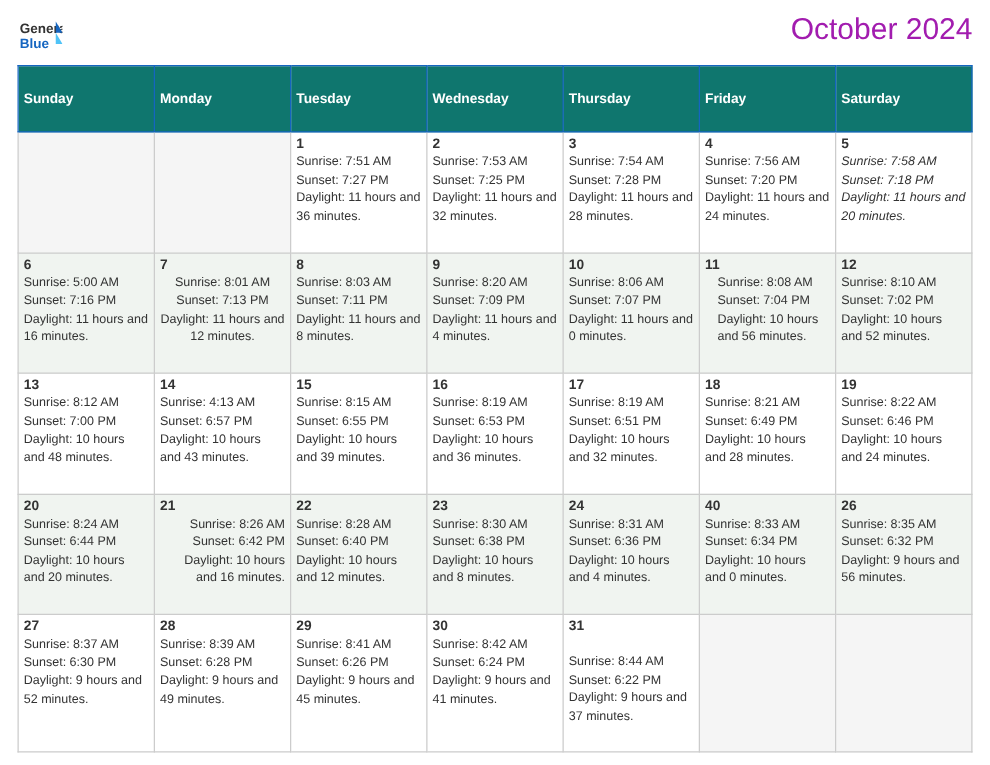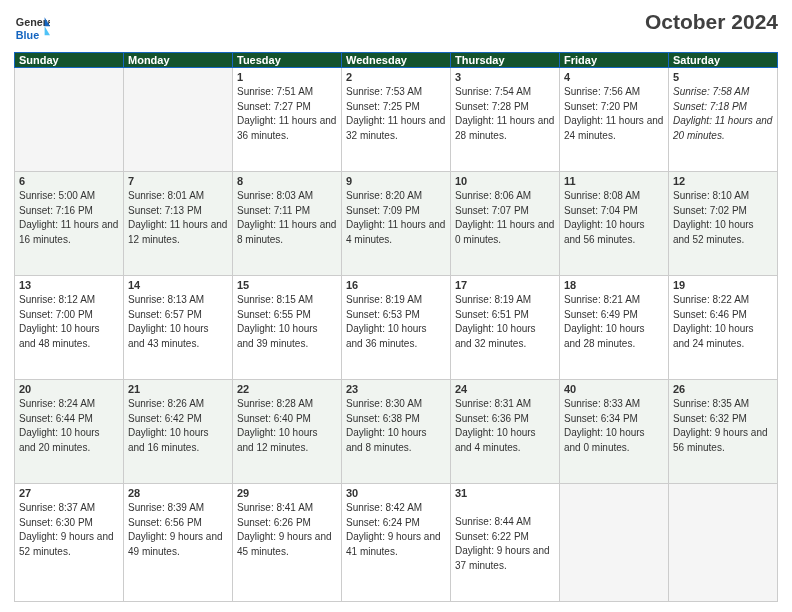--- a/index.html
+++ b/index.html
@@ -29,39 +29,39 @@
       gap: 4px;
     }
     .logo-icon {
       width: 36px;
       height: 36px;
     }
     .title-block {
       text-align: right;
     }
     .month-title {
-      font-size: 21px;
-      color: #404040;
-      font-weight: 700;
+      font-size: 24px;
+      color: #a21caf;
+      font-weight: 400;
     }
     .location {
       font-size: 14px;
       color: #555;
     }
     .calendar {
       width: 100%;
       border-collapse: collapse;
       flex: 1;
     }
     .calendar th {
-      background: #14532d;
+      background: #0f766e;
       color: #fff;
       font-size: 11px;
       font-weight: bold;
-      padding: 1px 4px;
+      padding: 20px 4px;
       text-align: left;
       border: 1px solid #1565c0;
     }
     .calendar td {
       border: 1px solid #ccc;
       vertical-align: top;
       padding: 3px 4px;
       width: calc(100% / 7);
       font-size: 9.5px;
       color: #333;
@@ -152,21 +152,21 @@
         </tr>
         <tr class="row-shade">
           <td>
             <div class="day-num">6</div>
             <div class="day-detail" style="white-space: pre-line;">Sunrise: 5:00 AM
 Sunset: 7:16 PM
 Daylight: 11 hours and 16 minutes.</div>
           </td>
           <td>
             <div class="day-num">7</div>
-            <div class="day-detail" style="white-space: pre-line;">Sunrise: 8:01 AM
+            <div class="day-detail" style="white-space: pre-line; text-align: center;">Sunrise: 8:01 AM
 Sunset: 7:13 PM
 Daylight: 11 hours and 12 minutes.</div>
           </td>
           <td>
             <div class="day-num">8</div>
             <div class="day-detail" style="white-space: pre-line;">Sunrise: 8:03 AM
 Sunset: 7:11 PM
 Daylight: 11 hours and 8 minutes.</div>
           </td>
           <td>
@@ -176,41 +176,41 @@
 Daylight: 11 hours and 4 minutes.</div>
           </td>
           <td>
             <div class="day-num">10</div>
             <div class="day-detail" style="white-space: pre-line;">Sunrise: 8:06 AM
 Sunset: 7:07 PM
 Daylight: 11 hours and 0 minutes.</div>
           </td>
           <td>
             <div class="day-num">11</div>
-            <div class="day-detail" style="white-space: pre-line;">Sunrise: 8:08 AM
+            <div class="day-detail" style="white-space: pre-line; margin-left: 10px;">Sunrise: 8:08 AM
 Sunset: 7:04 PM
 Daylight: 10 hours and 56 minutes.</div>
           </td>
           <td>
             <div class="day-num">12</div>
             <div class="day-detail" style="white-space: pre-line;">Sunrise: 8:10 AM
 Sunset: 7:02 PM
 Daylight: 10 hours and 52 minutes.</div>
           </td>
         </tr>
         <tr>
           <td>
             <div class="day-num">13</div>
             <div class="day-detail" style="white-space: pre-line;">Sunrise: 8:12 AM
 Sunset: 7:00 PM
 Daylight: 10 hours and 48 minutes.</div>
           </td>
           <td>
             <div class="day-num">14</div>
-            <div class="day-detail" style="white-space: pre-line;">Sunrise: 8:13 AM
+            <div class="day-detail" style="white-space: pre-line;">Sunrise: 4:13 AM
 Sunset: 6:57 PM
 Daylight: 10 hours and 43 minutes.</div>
           </td>
           <td>
             <div class="day-num">15</div>
             <div class="day-detail" style="white-space: pre-line;">Sunrise: 8:15 AM
 Sunset: 6:55 PM
 Daylight: 10 hours and 39 minutes.</div>
           </td>
           <td>
@@ -240,21 +240,21 @@
         </tr>
         <tr class="row-shade">
           <td>
             <div class="day-num">20</div>
             <div class="day-detail" style="white-space: pre-line;">Sunrise: 8:24 AM
 Sunset: 6:44 PM
 Daylight: 10 hours and 20 minutes.</div>
           </td>
           <td>
             <div class="day-num">21</div>
-            <div class="day-detail" style="white-space: pre-line;">Sunrise: 8:26 AM
+            <div class="day-detail" style="white-space: pre-line; text-align: right;">Sunrise: 8:26 AM
 Sunset: 6:42 PM
 Daylight: 10 hours and 16 minutes.</div>
           </td>
           <td>
             <div class="day-num">22</div>
             <div class="day-detail" style="white-space: pre-line;">Sunrise: 8:28 AM
 Sunset: 6:40 PM
 Daylight: 10 hours and 12 minutes.</div>
           </td>
           <td>
@@ -285,21 +285,21 @@
         <tr>
           <td>
             <div class="day-num">27</div>
             <div class="day-detail" style="white-space: pre-line;">Sunrise: 8:37 AM
 Sunset: 6:30 PM
 Daylight: 9 hours and 52 minutes.</div>
           </td>
           <td>
             <div class="day-num">28</div>
             <div class="day-detail" style="white-space: pre-line;">Sunrise: 8:39 AM
-Sunset: 6:56 PM
+Sunset: 6:28 PM
 Daylight: 9 hours and 49 minutes.</div>
           </td>
           <td>
             <div class="day-num">29</div>
             <div class="day-detail" style="white-space: pre-line;">Sunrise: 8:41 AM
 Sunset: 6:26 PM
 Daylight: 9 hours and 45 minutes.</div>
           </td>
           <td>
             <div class="day-num">30</div>

